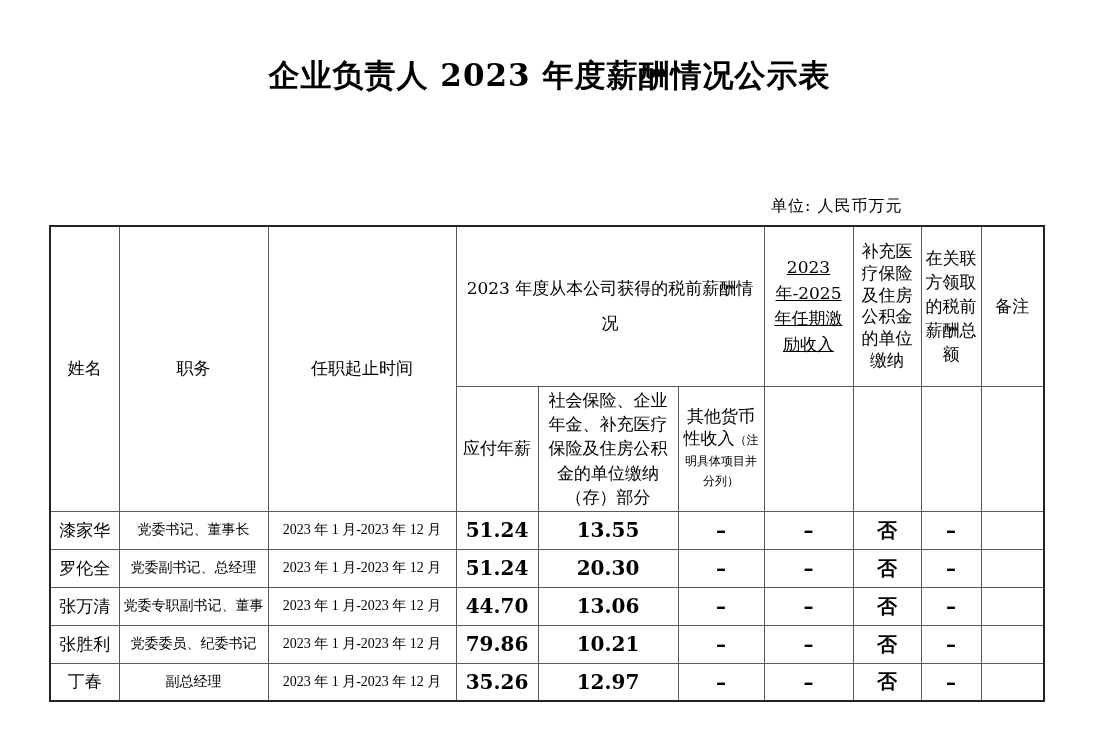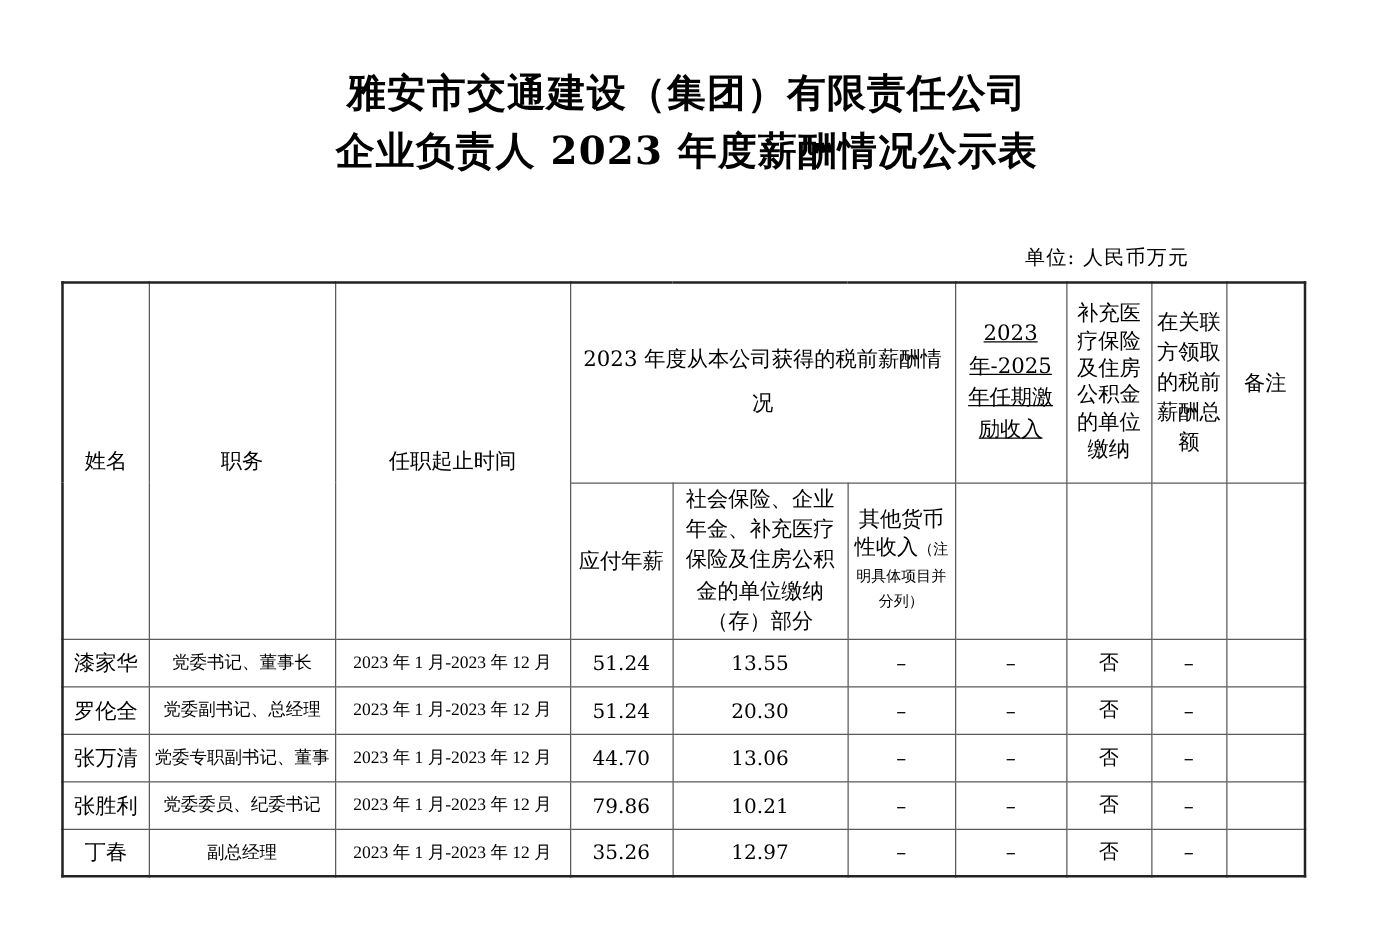--- a/index.html
+++ b/index.html
@@ -9,53 +9,52 @@
     font-family:"DejaVu Serif","Liberation Serif",serif;
     position:relative;overflow:hidden;
   }
   .doc-title{
     position:absolute;top:52px;left:0;width:100%;
     text-align:center;font-weight:bold;
     font-size:31px;line-height:46px;
     letter-spacing:1px;
   }
   .unit-note{
-    position:absolute;top:196px;left:820px;
+    position:absolute;top:196px;left:771px;
     font-size:16px;letter-spacing:1px;
   }
   table.salary{
     position:absolute;top:225px;left:49px;
     width:994px;table-layout:fixed;
     border-collapse:collapse;
     border:2px solid #222222;
   }
   table.salary td{
     border:1.5px solid #5a5a5a;
     text-align:center;vertical-align:middle;
     padding:1px 2px;overflow:hidden;
   }
   tr.hr1{height:160px;}
   tr.hr2{height:125px;}
   tr.dr{height:38px;}
   .fz17{font-size:17px;}
-  .fz16{font-size:16px;}
+  .fz16{font-size:20px;font-weight:bold;}
   .fz14{font-size:14px;font-family:Liberation Serif, serif;}
   .fz12{font-size:12px;}
   .group{line-height:2.1;}
   .lh15{line-height:1.5;text-decoration:underline;}
   .lh14{line-height:1.42;}
   .lh13{line-height:1.28;}
   .pad6{padding:0 6px;}
   .nowrap{white-space:nowrap;}
 </style>
 </head>
 <body>
 
 <div class="doc-title">
-  <div>雅安市交通建设（集团）有限责任公司</div>
   <div>企业负责人 2023 年度薪酬情况公示表</div>
 </div>
 
 <div class="unit-note">单位: 人民币万元</div>
 
 <table class="salary">
   <colgroup>
     <col style="width:69px">
       <col style="width:149px">
       <col style="width:188px">

